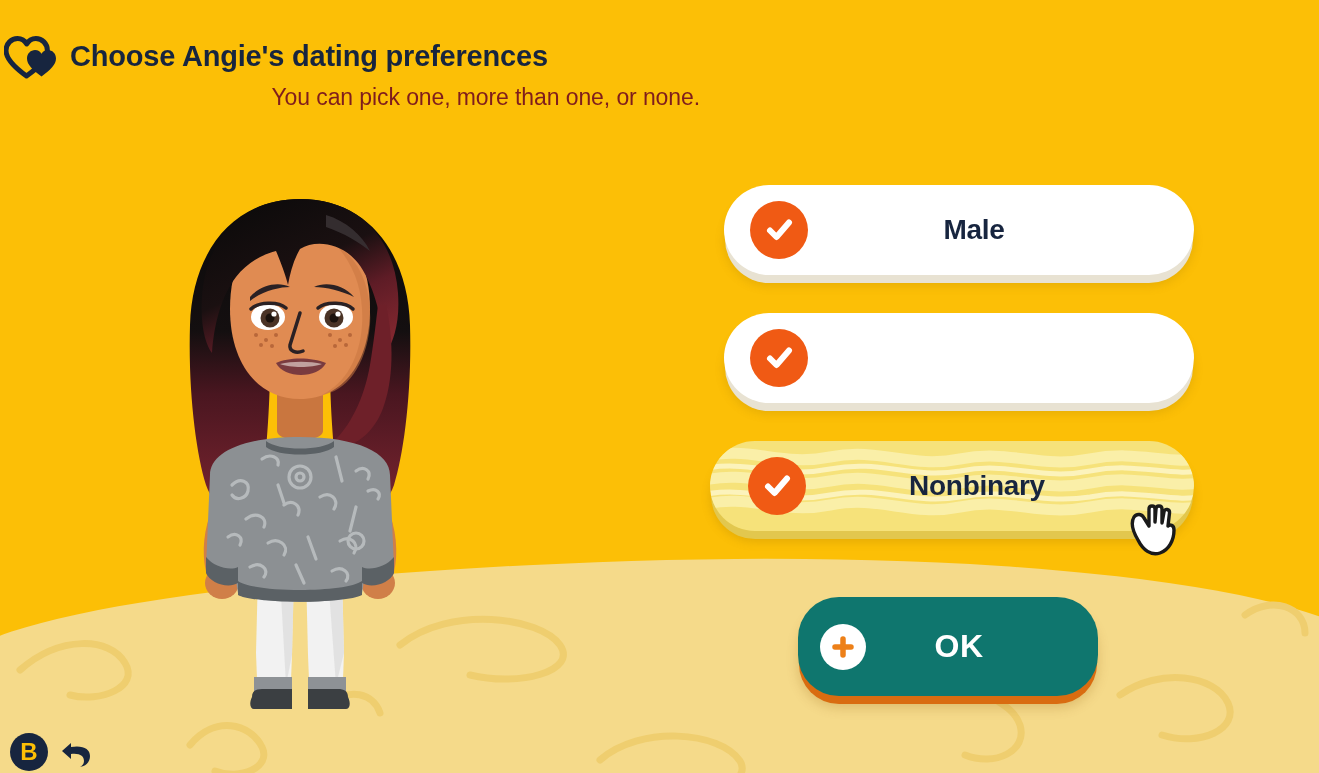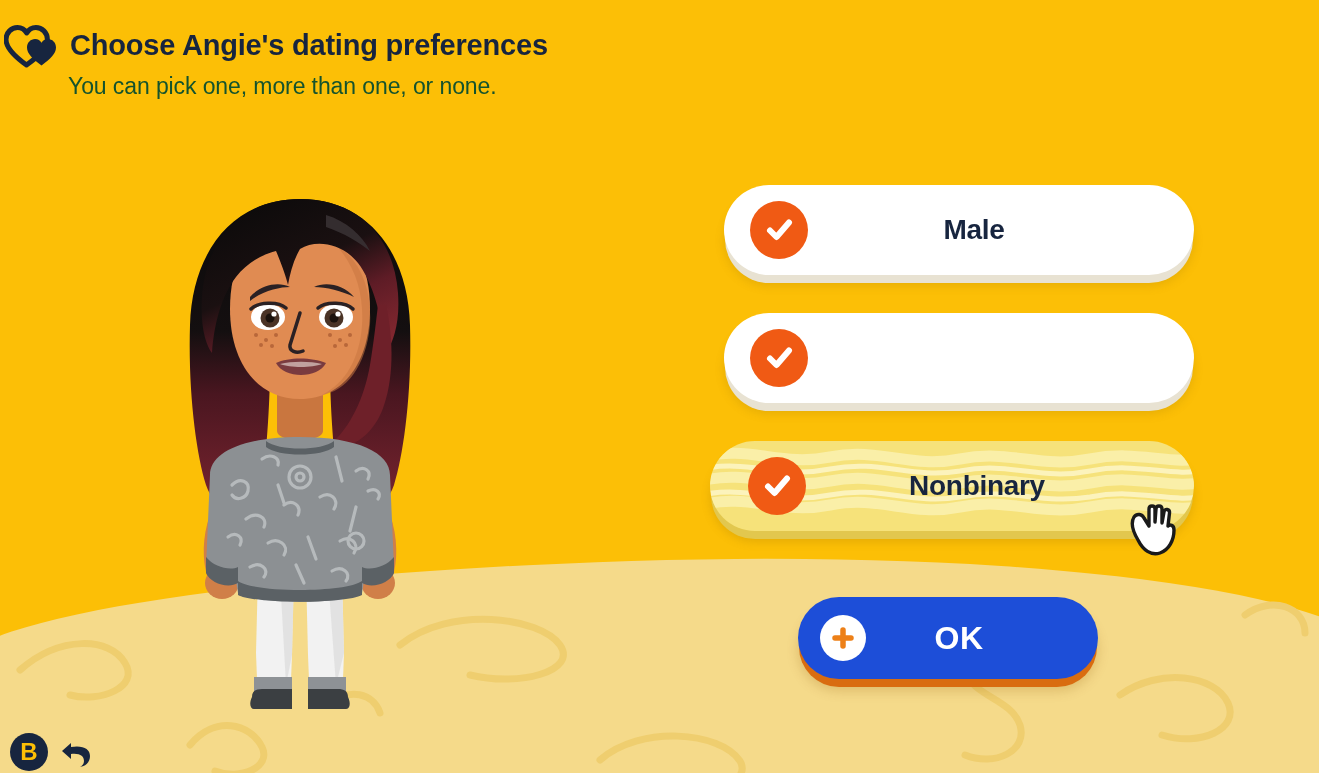--- a/index.html
+++ b/index.html
@@ -35,22 +35,23 @@
     width: 1319px;
     height: 198px;
     overflow: hidden;
     pointer-events: none;
   }
 
   
   .header {
     position: absolute;
     left: 0;
-    top: 22px;
+    top: 33px;
     width: 700px;
+    text-align: right;
   }
   .title-row {
     display: flex;
     align-items: center;
     gap: 12px;
     padding-left: 4px;
   }
   .hearts-icon {
     width: 54px;
     height: 44px;
@@ -61,21 +62,21 @@
     font-size: 29px;
     font-weight: bold;
     color: #17253F;
     letter-spacing: -0.2px;
     white-space: nowrap;
   }
   .subtitle-text {
     margin-left: 68px;
     margin-top: 5px;
     font-size: 23px;
-    color: #14532d;
+    color: #7f1d1d;
     letter-spacing: -0.1px;
     white-space: nowrap;
   }
 
   
   .avatar-wrap {
     position: absolute;
     left: 150px;
     top: 185px;
     width: 300px;
@@ -144,23 +145,23 @@
     letter-spacing: -0.3px;
   }
   .option-row.active .option-label { padding-right: 62px; }
 
   
   .ok-button {
     position: absolute;
     left: 798px;
     top: 597px;
     width: 300px;
-    height: 82px;
+    height: 99px;
     border-radius: 41px;
-    background: #1d4ed8;
+    background: #0f766e;
     box-shadow: 0 9px 0 -1px #D96C10, 0 12px 12px rgba(140,80,0,0.22);
     display: flex;
     align-items: center;
     border: none;
     padding: 0;
     cursor: pointer;
   }
   .plus-circle {
     flex: 0 0 auto;
     width: 46px;

